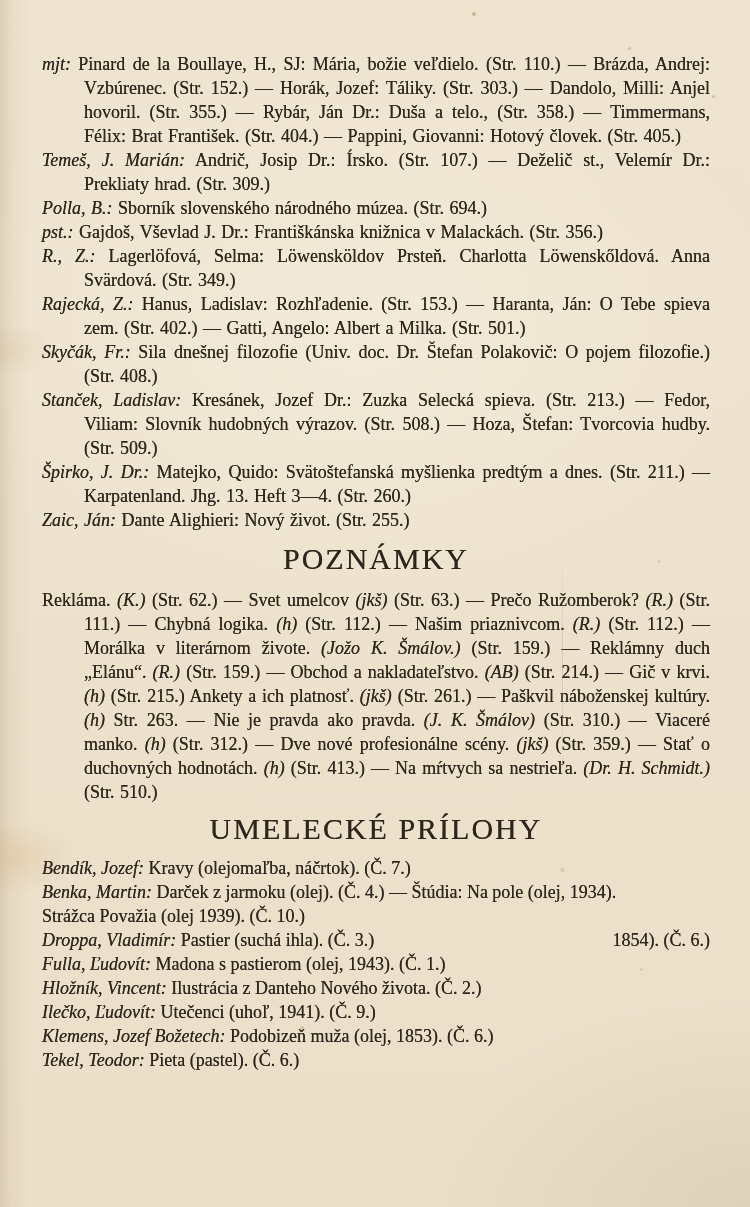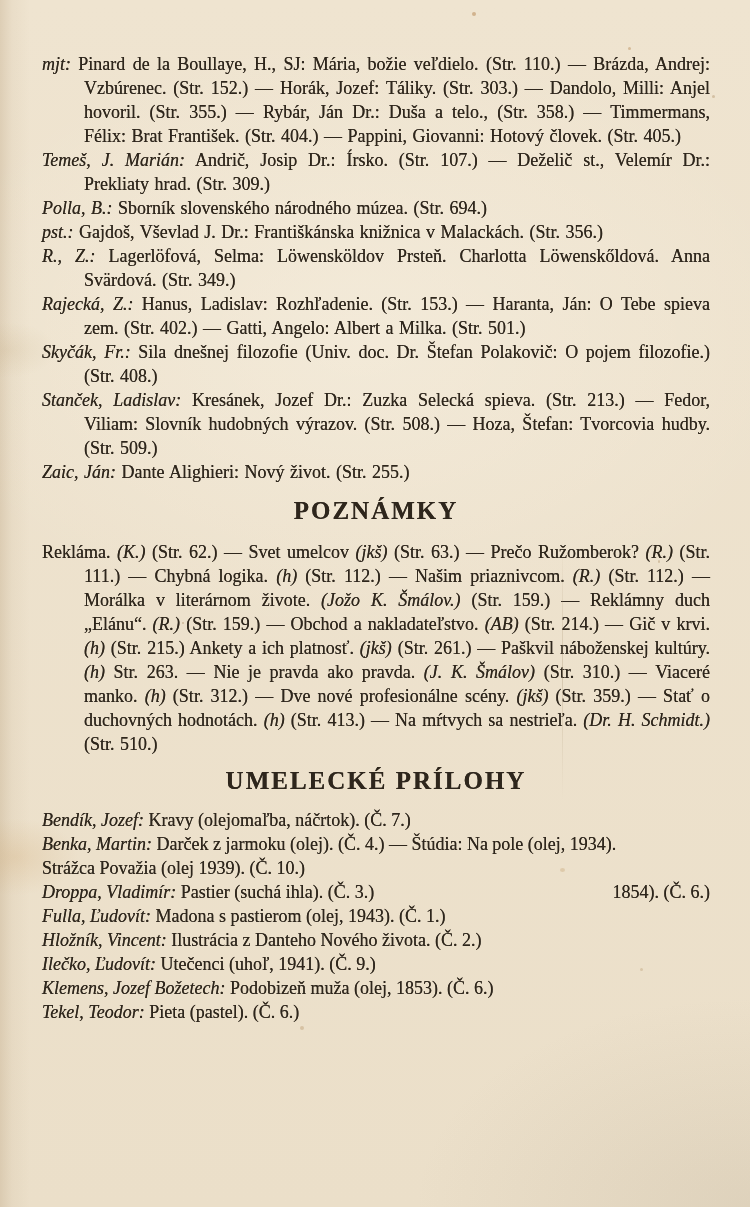--- a/index.html
+++ b/index.html
@@ -29,23 +29,23 @@
   .bib p, .notes p {
     margin: 0;
     text-align: justify;
     padding-left: 42px;
     text-indent: -42px;
     word-spacing: 1px;
   }
   .it { font-style: italic; text-align: right; }
   h2 {
     text-align: center;
-    font-size: 25px;
+    font-size: 30px;
     line-height: 30px;
-    font-weight: 700;
+    font-weight: 400;
     letter-spacing: 2px;
     margin: 12px 0 14px 0;
   }
   h2.plates-head { margin: 10px 0 12px 0; }
   .art p {
     margin: 0;
     position: relative;
     white-space: nowrap;
   }
   .art .tail-right { position: absolute; right: 0; }
@@ -86,20 +86,21 @@
 
     <section class="bib">
       <p><span class="it">mjt:</span><span> Pinard de la Boullaye, H., SJ: Mária, božie veľdielo. (Str. 110.) — Brázda, Andrej: Vzbúrenec. (Str. 152.) — Horák, Jozef: Táliky. (Str. 303.) — Dandolo, Milli: Anjel hovoril. (Str. 355.) — Rybár, Ján Dr.: Duša a telo., (Str. 358.) — Timmermans, Félix: Brat František. (Str. 404.) — Pappini, Giovanni: Hotový človek. (Str. 405.)</span></p>
       <p><span class="it">Temeš, J. Marián:</span><span> Andrič, Josip Dr.: Írsko. (Str. 107.) — Deželič st., Velemír Dr.: Prekliaty hrad. (Str. 309.)</span></p>
       <p><span class="it">Polla, B.:</span><span> Sborník slovenského národného múzea. (Str. 694.)</span></p>
       <p><span class="it">pst.:</span><span> Gajdoš, Vševlad J. Dr.: Františkánska knižnica v Malackách. (Str. 356.)</span></p>
       <p><span class="it">R., Z.:</span><span> Lagerlöfová, Selma: Löwensköldov Prsteň. Charlotta Löwenskőldová. Anna Svärdová. (Str. 349.)</span></p>
       <p><span class="it">Rajecká, Z.:</span><span> Hanus, Ladislav: Rozhľadenie. (Str. 153.) — Haranta, Ján: O Tebe spieva zem. (Str. 402.) — Gatti, Angelo: Albert a Milka. (Str. 501.)</span></p>
       <p><span class="it">Skyčák, Fr.:</span><span> Sila dnešnej filozofie (Univ. doc. Dr. Štefan Polakovič: O pojem filozofie.) (Str. 408.)</span></p>
       <p><span class="it">Stanček, Ladislav:</span><span> Kresánek, Jozef Dr.: Zuzka Selecká spieva. (Str. 213.) — Fedor, Viliam: Slovník hudobných výrazov. (Str. 508.) — Hoza, Štefan: Tvorcovia hudby. (Str. 509.)</span></p>
+      <p><span class="it">Špirko, J. Dr.:</span><span> Matejko, Quido: Svätoštefanská myšlienka predtým a dnes. (Str. 211.) — Karpatenland. Jhg. 13. Heft 3—4. (Str. 260.)</span></p>
       <p><span class="it">Zaic, Ján:</span><span> Dante Alighieri: Nový život. (Str. 255.)</span></p>
     </section>
 
     <section class="notes">
       <h2>POZNÁMKY</h2>
       <p><span>Rekláma. </span><span class="it">(K.)</span><span> (Str. 62.) — Svet umelcov </span><span class="it">(jkš)</span><span> (Str. 63.) — Prečo Ružomberok? </span><span class="it">(R.)</span><span> (Str. 111.) — Chybná logika. </span><span class="it">(h)</span><span> (Str. 112.) — Našim priaznivcom. </span><span class="it">(R.)</span><span> (Str. 112.) — Morálka v literárnom živote. </span><span class="it">(Jožo K. Šmálov.)</span><span> (Str. 159.) — Reklámny duch „Elánu“. </span><span class="it">(R.)</span><span> (Str. 159.) — Obchod a nakladateľstvo. </span><span class="it">(AB)</span><span> (Str. 214.) — Gič v krvi. </span><span class="it">(h)</span><span> (Str. 215.) Ankety a ich platnosť. </span><span class="it">(jkš)</span><span> (Str. 261.) — Paškvil náboženskej kultúry. </span><span class="it">(h)</span><span> Str. 263. — Nie je pravda ako pravda. </span><span class="it">(J. K. Šmálov)</span><span> (Str. 310.) — Viaceré manko. </span><span class="it">(h)</span><span> (Str. 312.) — Dve nové profesionálne scény. </span><span class="it">(jkš)</span><span> (Str. 359.) — Stať o duchovných hodnotách. </span><span class="it">(h)</span><span> (Str. 413.) — Na mŕtvych sa nestrieľa. </span><span class="it">(Dr. H. Schmidt.)</span><span> (Str. 510.)</span></p>
     </section>
 
     <section class="art">
       <h2 class="plates-head">UMELECKÉ PRÍLOHY</h2>

